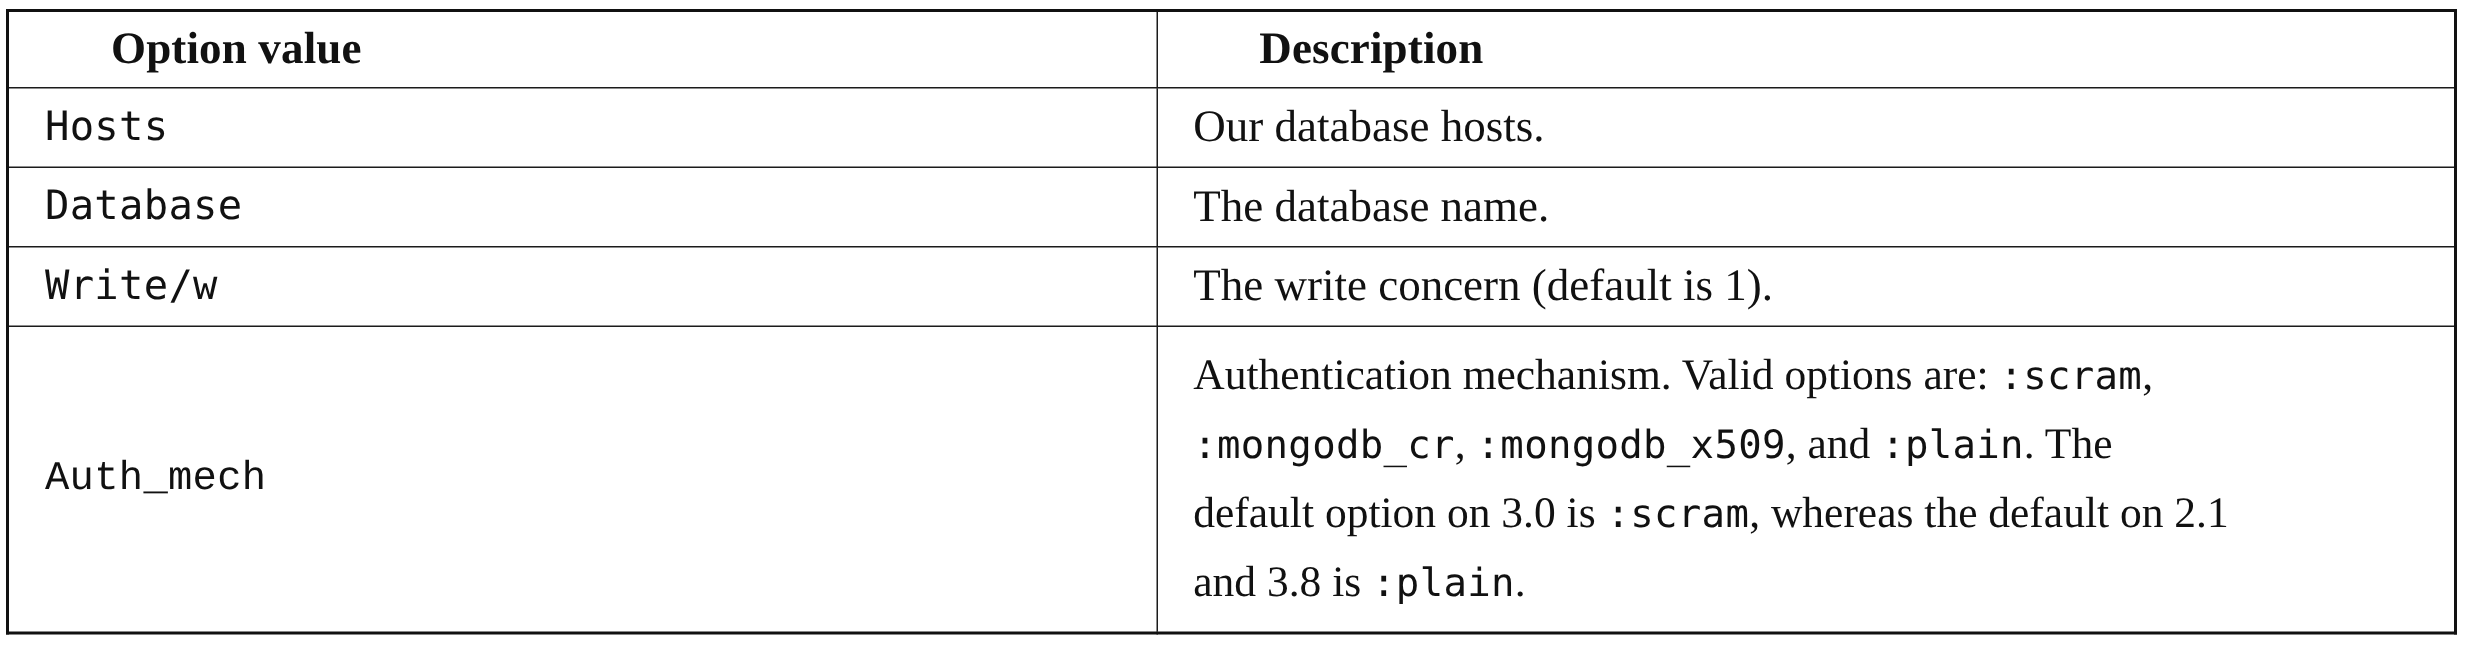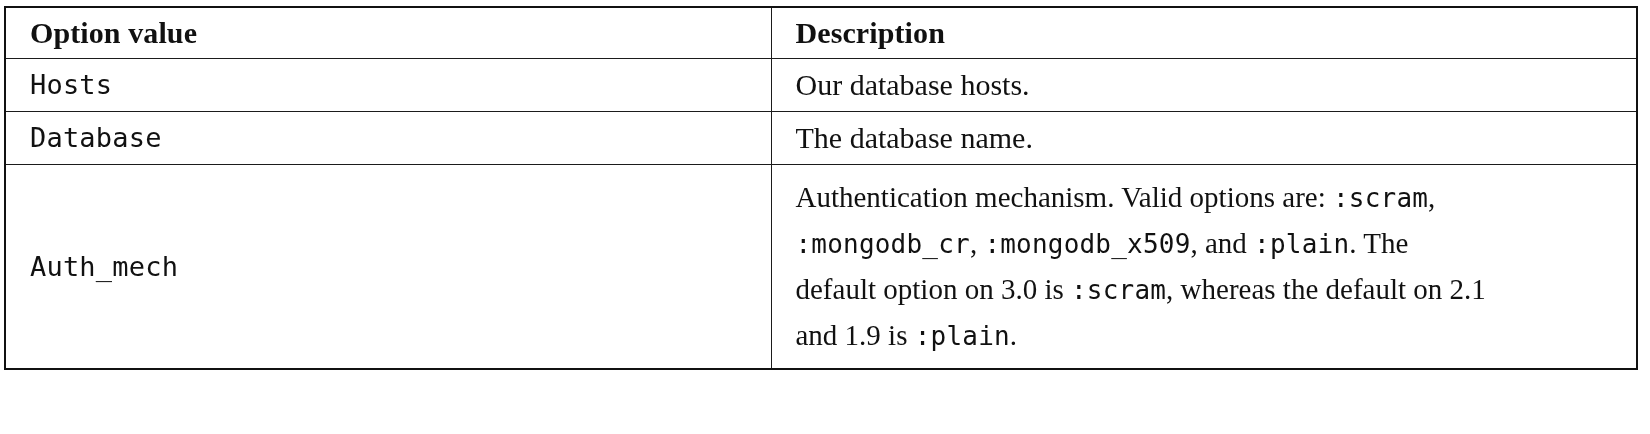--- a/index.html
+++ b/index.html
@@ -53,20 +53,21 @@
   tr.header-row th {
     height: 50px;
   }
   .hdr-text {
     font-family: "Liberation Serif", "DejaVu Serif", serif;
     font-weight: bold;
     font-size: 30px;
     line-height: 34px;
     text-align: left;
     letter-spacing: 0.1px;
+    margin-left: 44px;
   }
 
   
   tr.data-row td {
     height: 52px;
   }
 
   .mono {
     font-family: "DejaVu Sans Mono", "Liberation Mono", monospace;
     font-size: 27px;
@@ -94,20 +95,21 @@
   }
   .desc-block .code {
     font-family: "DejaVu Sans Mono", "Liberation Mono", monospace;
     font-size: 26px;
     letter-spacing: 0.2px;
   }
   .desc-line { white-space: nowrap; }
 
   .opt-cell-tall .mono {
     display: block;
+    font-family: Liberation Mono, monospace;
   }
 </style>
 </head>
 <body>
 
 <div class="table-wrap">
   <table class="options-table">
     <colgroup>
       <col class="col-option">
       <col class="col-desc">
@@ -135,30 +137,38 @@
 
       <tr class="data-row">
         <td>
           <div class="cell-pad mono">Database</div>
         </td>
         <td>
           <div class="cell-pad serif">The database name.</div>
         </td>
       </tr>
 
+      <tr class="data-row">
+        <td>
+          <div class="cell-pad mono">Write/w</div>
+        </td>
+        <td>
+          <div class="cell-pad serif">The write concern (default is 1).</div>
+        </td>
+      </tr>
 
       <tr class="tall-row">
         <td class="opt-cell-tall">
           <div class="cell-pad mono">Auth_mech</div>
         </td>
         <td>
           <div class="desc-block">
               <div class="desc-line"><span>Authentication mechanism. Valid options are: </span><span class="code">:scram</span><span>,</span></div>
               <div class="desc-line"><span class="code">:mongodb_cr</span><span>, </span><span class="code">:mongodb_x509</span><span>, and </span><span class="code">:plain</span><span>. The</span></div>
               <div class="desc-line"><span>default option on 3.0 is </span><span class="code">:scram</span><span>, whereas the default on 2.1</span></div>
-              <div class="desc-line"><span>and 1.9 is </span><span class="code">:plain</span><span>.</span></div>
+              <div class="desc-line"><span>and 3.8 is </span><span class="code">:plain</span><span>.</span></div>
             </div>
         </td>
       </tr>
 
     </tbody>
   </table>
 </div>
 
 </body></html>

